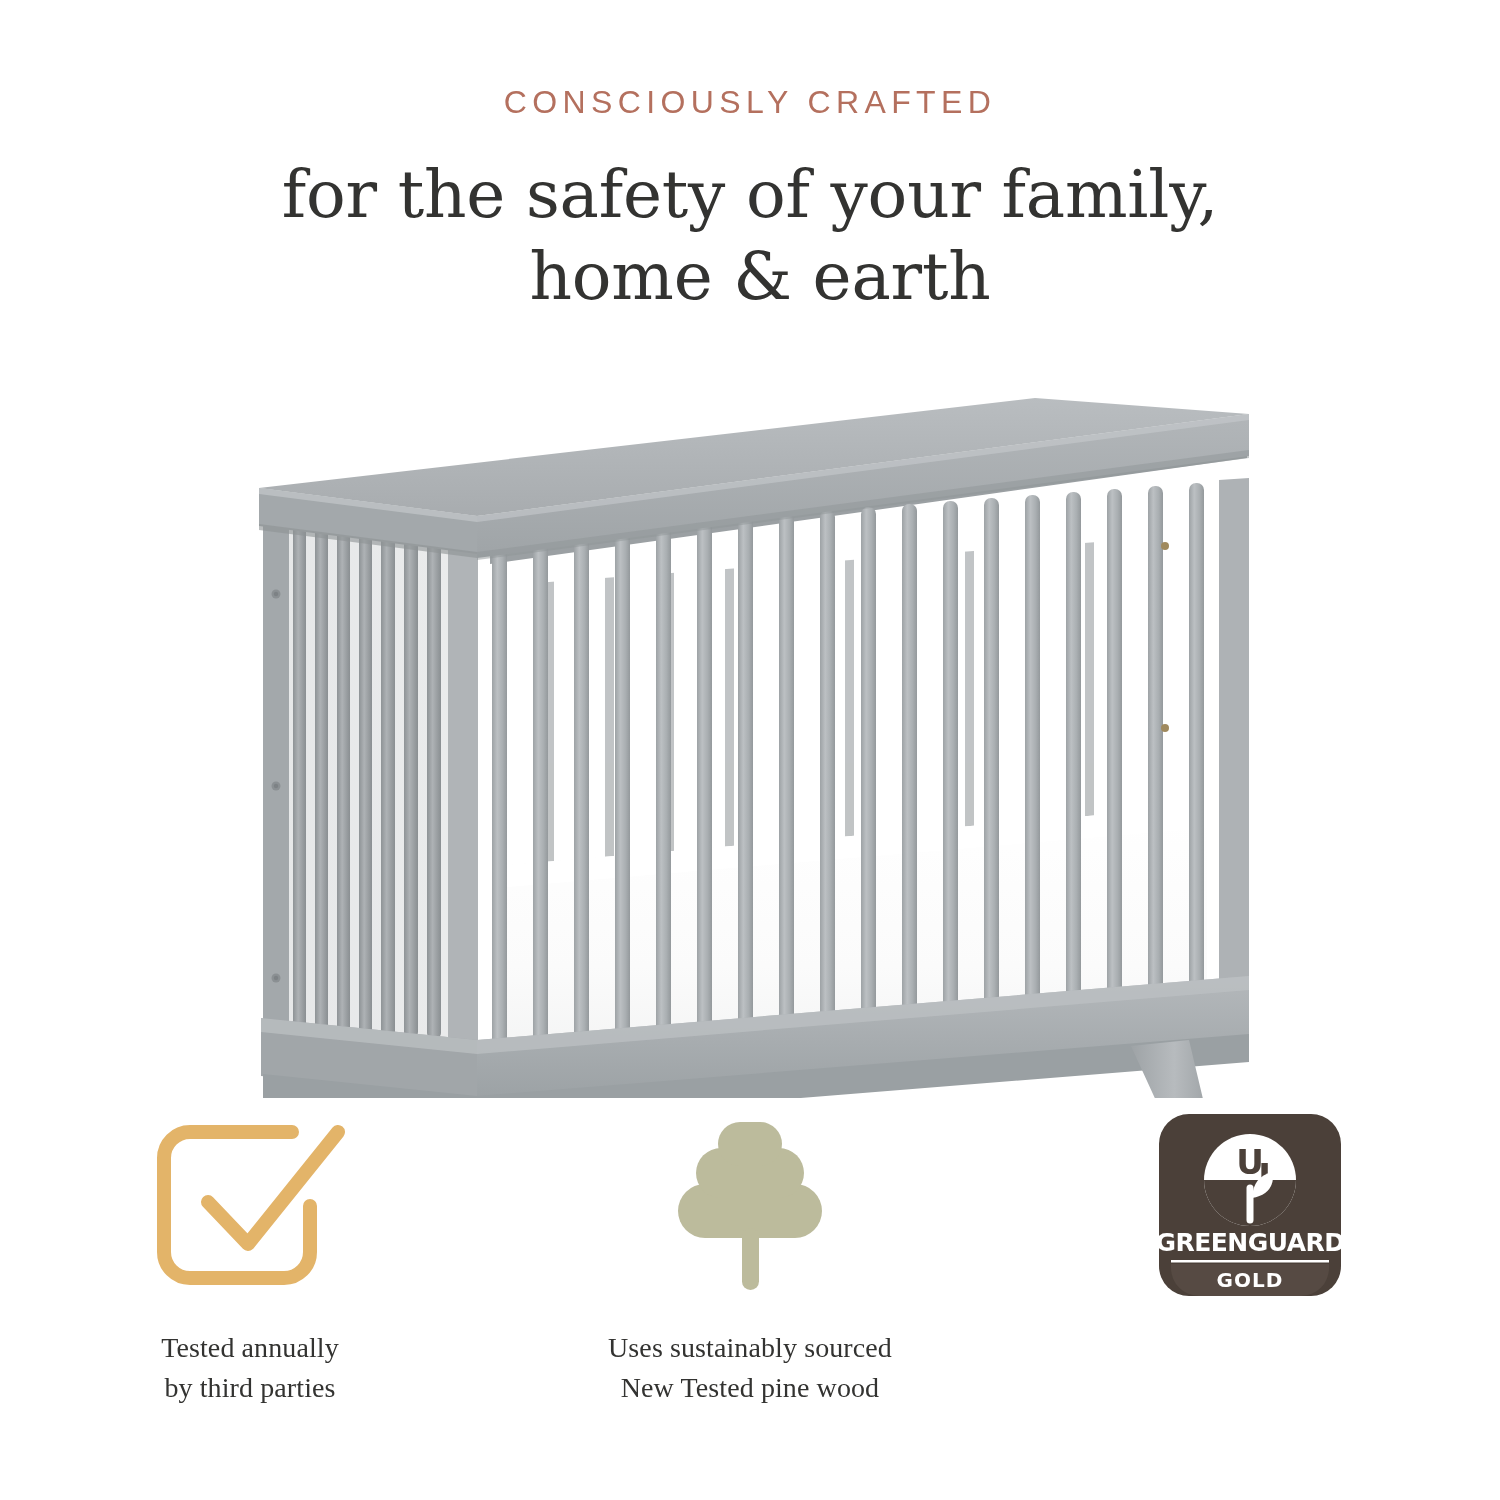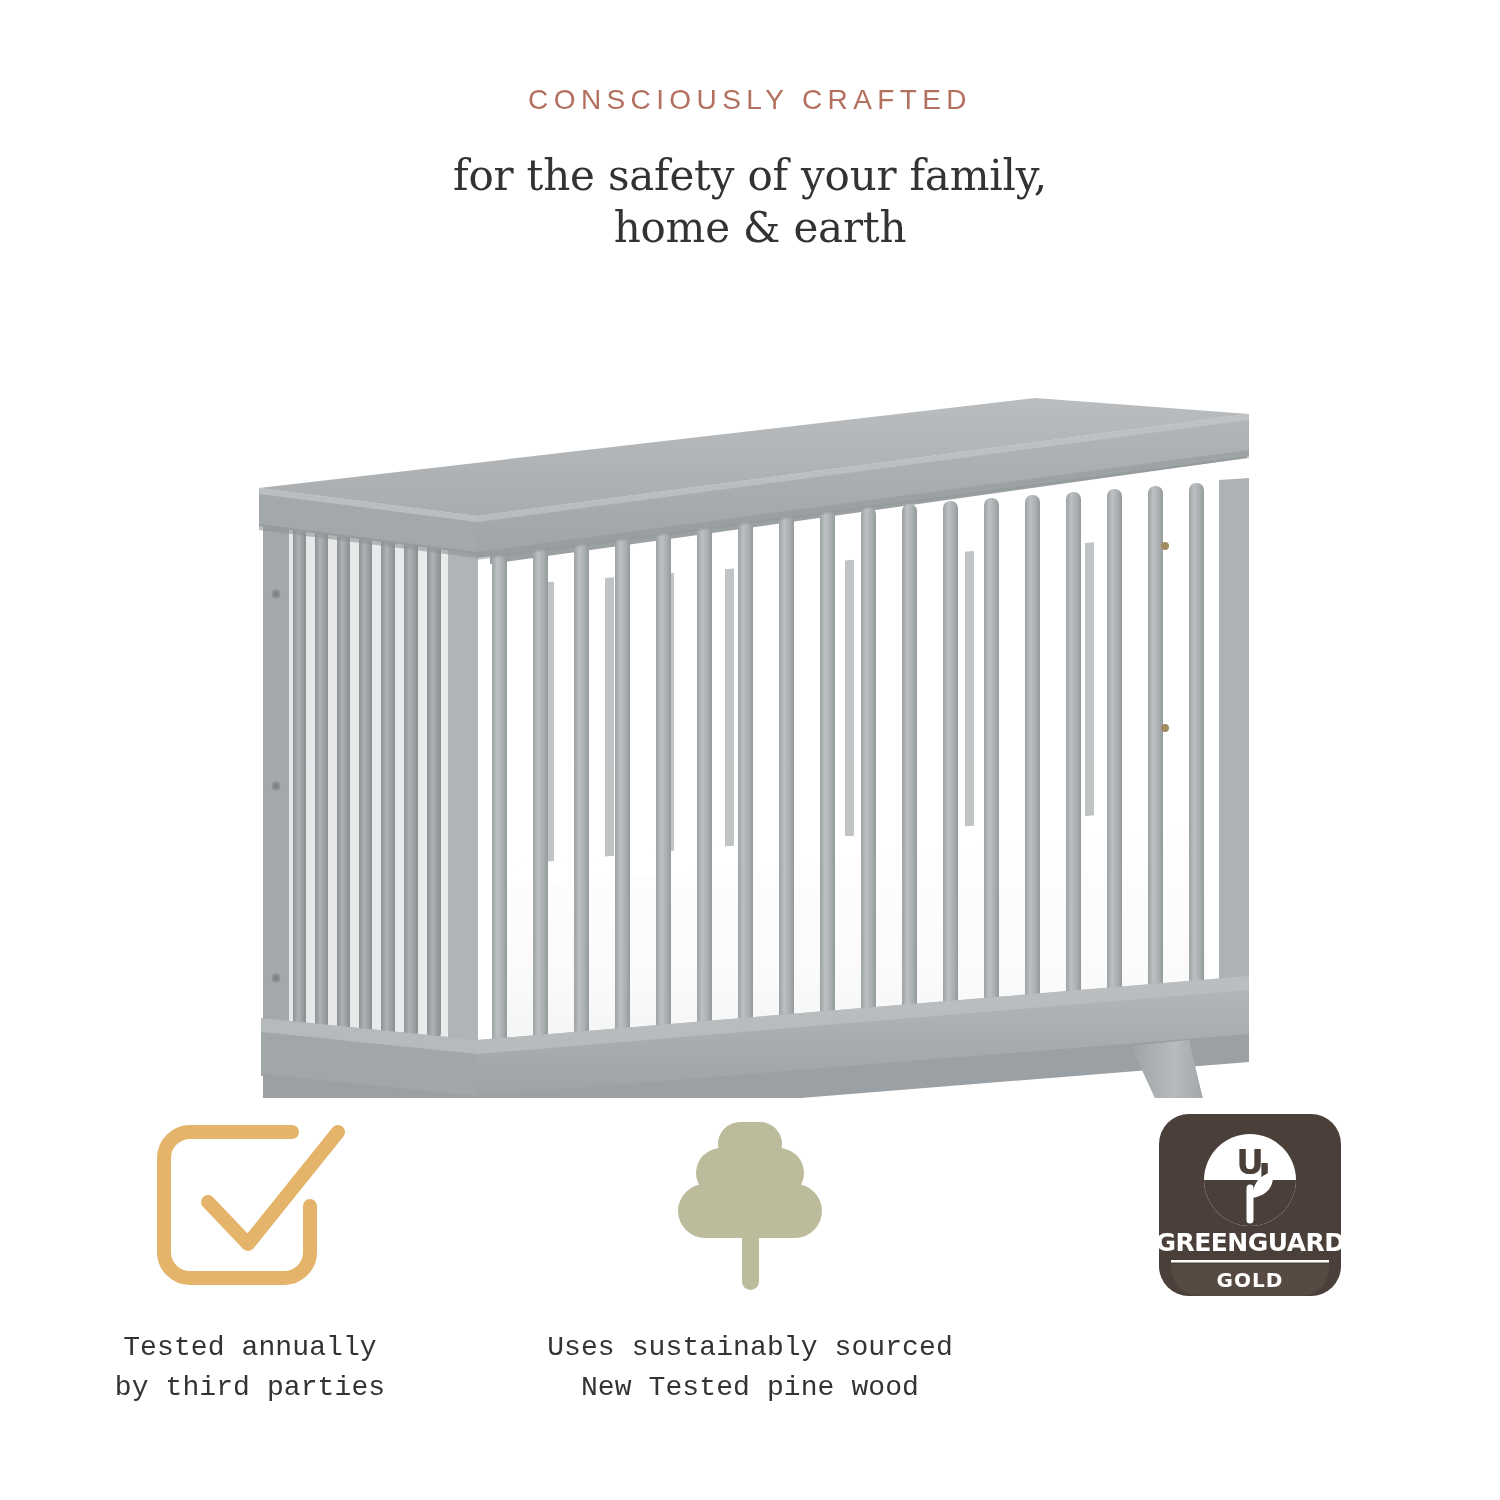--- a/index.html
+++ b/index.html
@@ -24,32 +24,32 @@
   .header {
     position: absolute;
     top: 86px;
     left: 0;
     width: 1500px;
     text-align: center;
   }
 
   .eyebrow {
     font-family: "Liberation Sans", sans-serif;
-    font-size: 28px;
+    font-size: 32px;
     font-weight: 400;
     letter-spacing: 5.4px;
     color: #b4705e;
     text-transform: uppercase;
     line-height: 1;
   }
 
   .headline {
     margin-top: 36px;
     font-family: "DejaVu Serif", "Liberation Serif", serif;
-    font-size: 42px;
+    font-size: 66px;
     font-weight: 400;
     line-height: 1.24;
     color: #333331;
     letter-spacing: -0.2px;
   }
   .headline .l2 { display: block; padding-left: 20px; }
 
   
   .product {
     position: absolute;
@@ -78,21 +78,21 @@
   .feature-icon {
     height: 190px;
     display: flex;
     align-items: center;
     justify-content: center;
   }
   .feature-icon svg { display: block; }
 
   .feature-caption {
     margin-top: 28px;
-    font-family: Liberation Mono, monospace;
+    font-family: Liberation Serif, serif;
     font-size: 28px;
     font-weight: 400;
     line-height: 1.42;
     color: #333331;
     text-align: center;
     letter-spacing: 0.1px;
     white-space: pre-line;
   }
 </style>
 </head>

